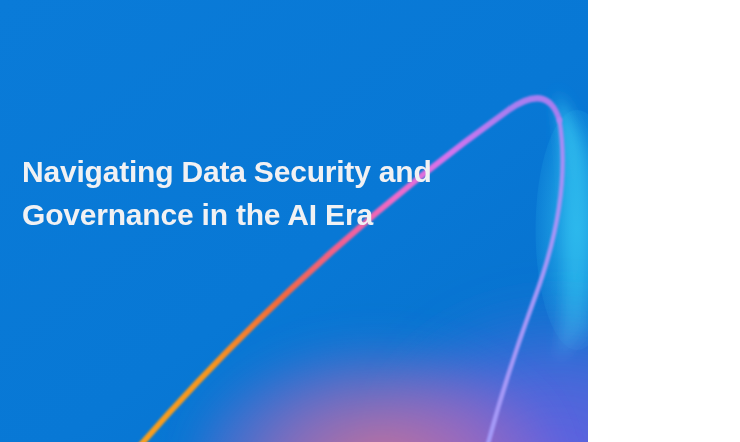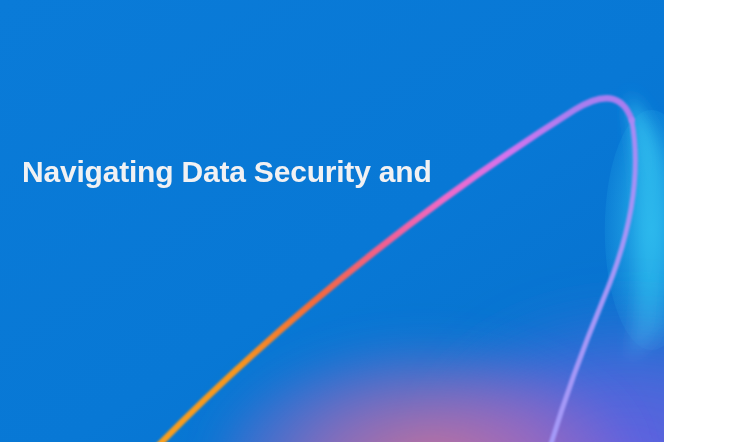--- a/index.html
+++ b/index.html
@@ -6,21 +6,21 @@
   html, body {
     margin: 0;
     padding: 0;
     background: #ffffff;
   }
   body {
     font-family: "Liberation Sans", sans-serif;
   }
   .banner {
     position: relative;
-    width: 664px;
+    width: 588px;
     height: 442px;
     overflow: hidden;
     background: #14532d;
   }
   .art-layer {
     position: absolute;
     inset: 0;
     width: 100%;
     height: 100%;
     display: block;
@@ -117,15 +117,16 @@
 
     <path d="M 150 470 C 330 300 520 178 640 110
              C 672 92 694 94 704 120" fill="none" stroke="url(#gradRibbon)" stroke-width="6.5" stroke-linecap="round" filter="url(#lineBlur)"></path>
 
     <path d="M 704 120 C 714 168 706 228 672 300
              C 648 352 628 402 612 450" fill="none" stroke="url(#gradTail)" stroke-width="5.5" stroke-linecap="round" filter="url(#lineBlur)"></path>
   </svg>
 
   <div class="title-block">
     <span class="title-line">Navigating Data Security and</span>
+    <span class="title-line">Governance in the AI Era</span>
   </div>
 
 </div>
 
 </body></html>

